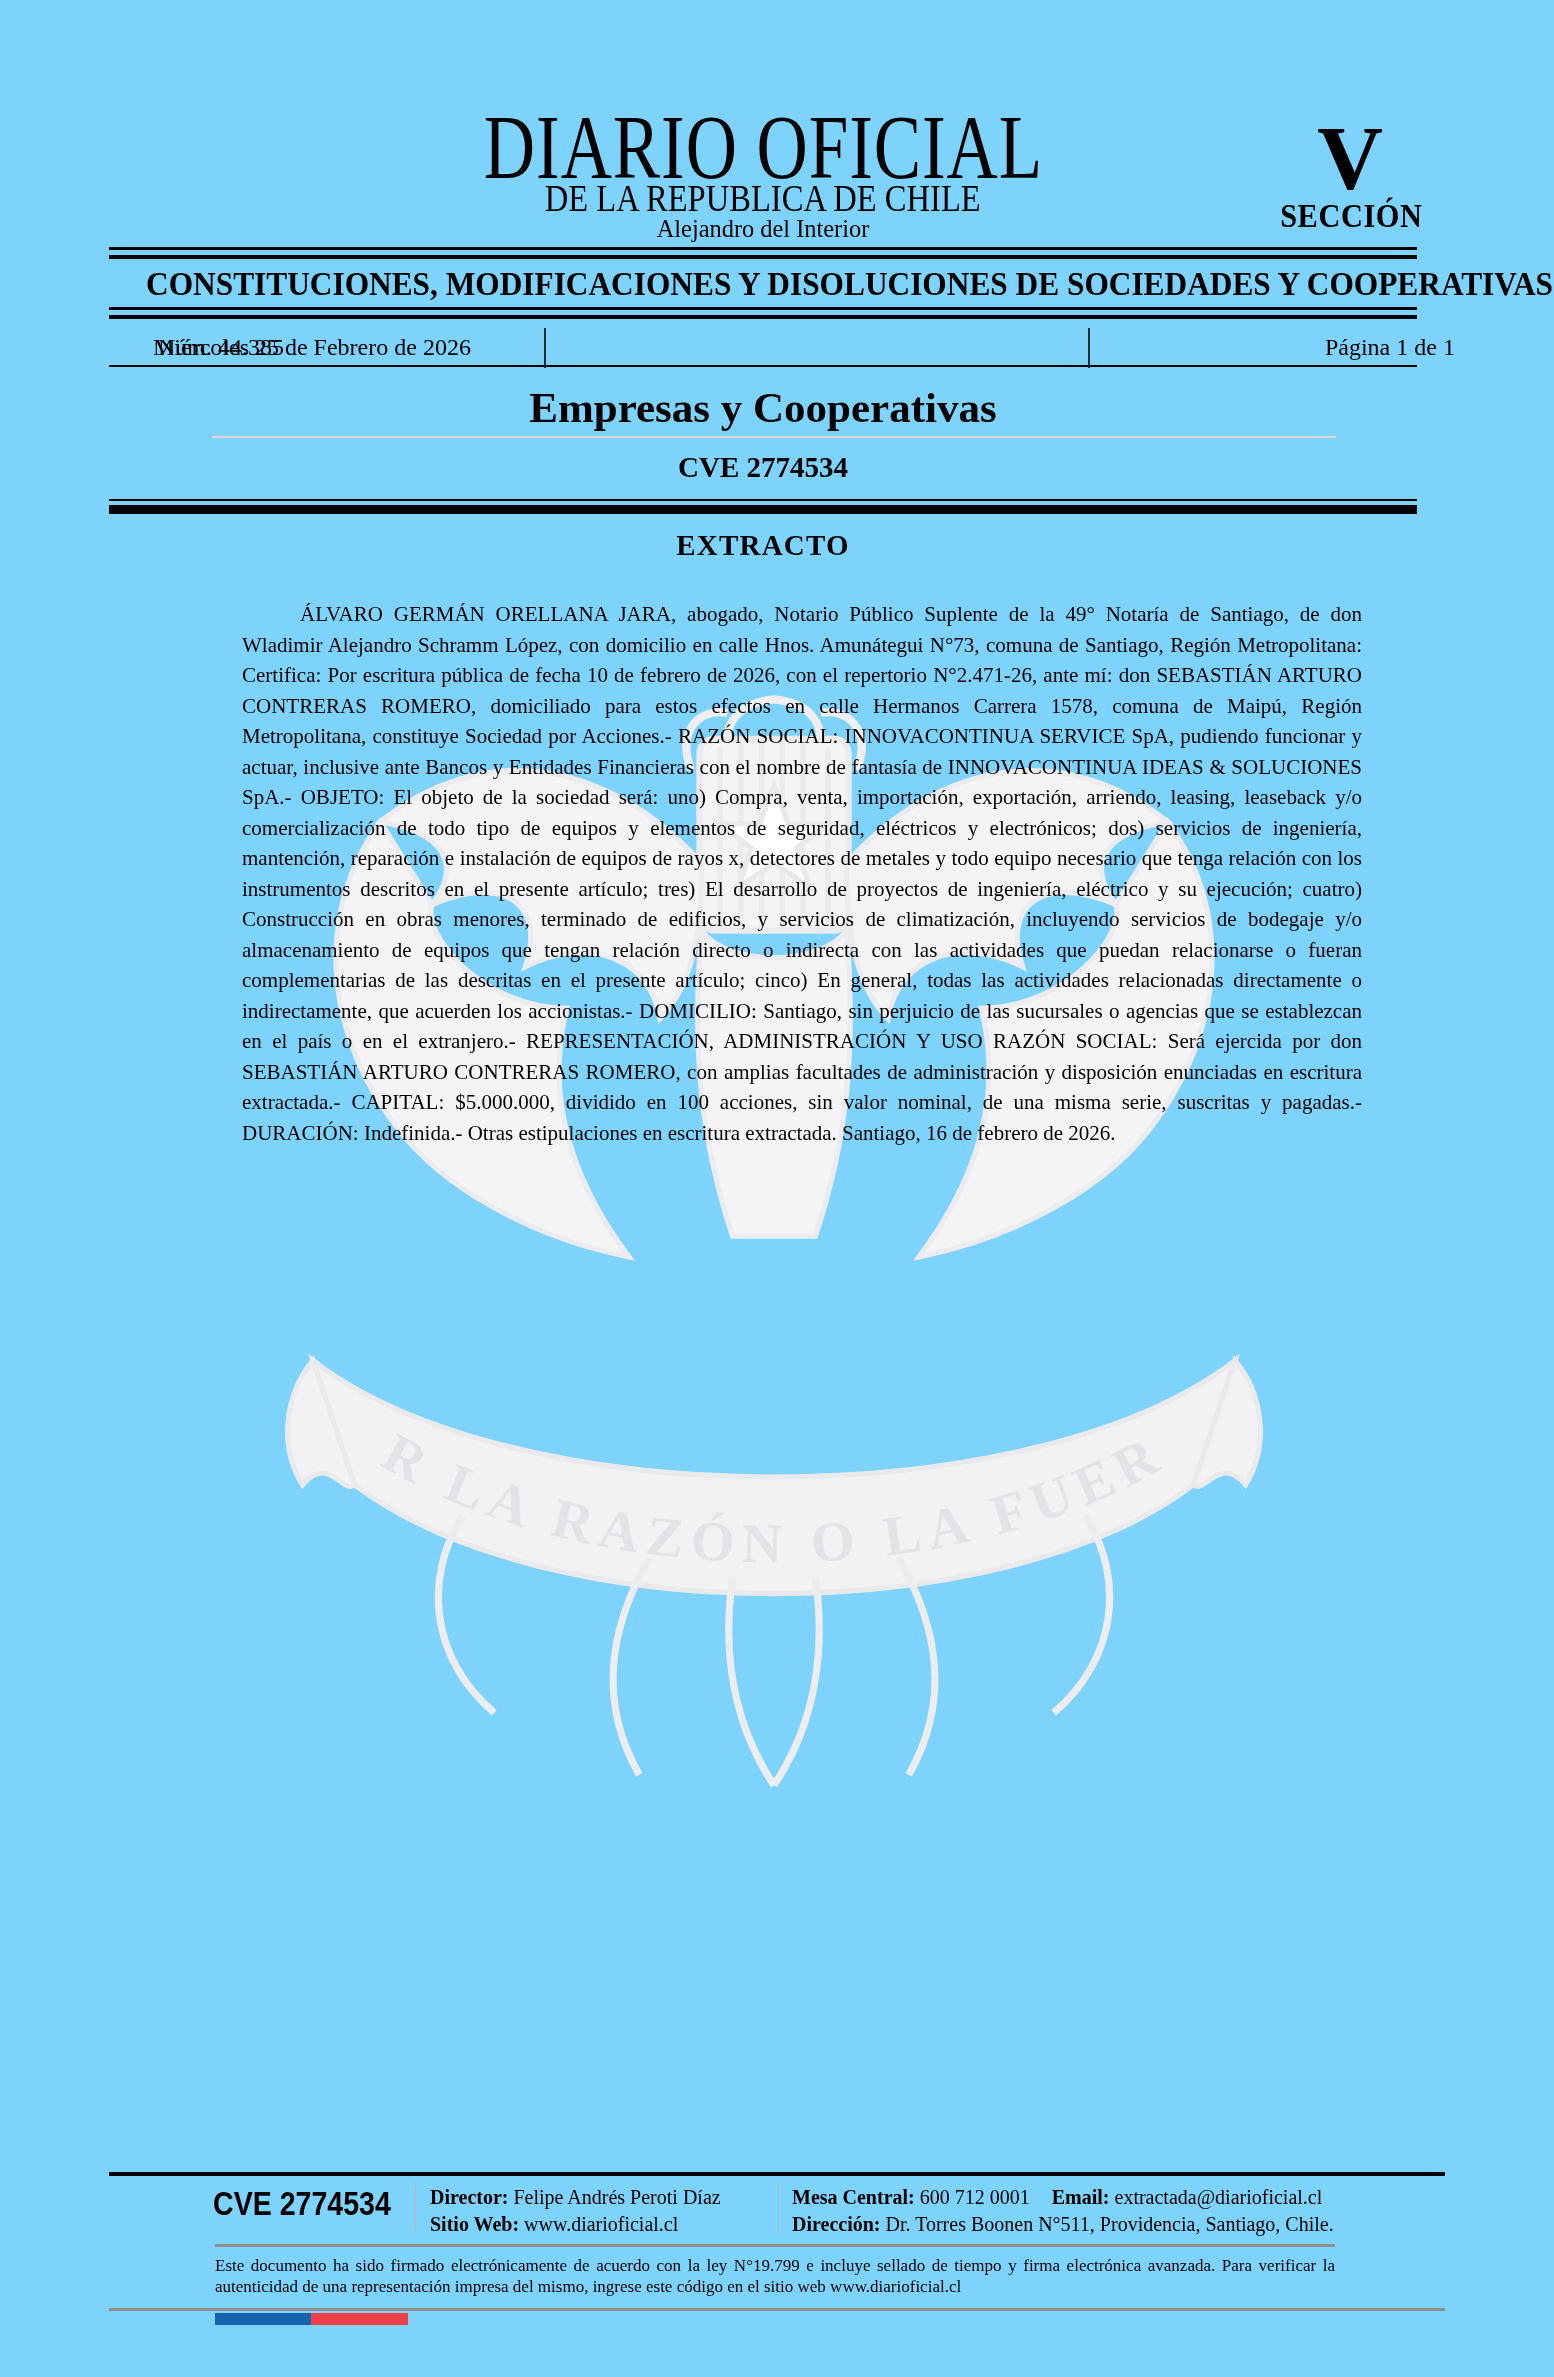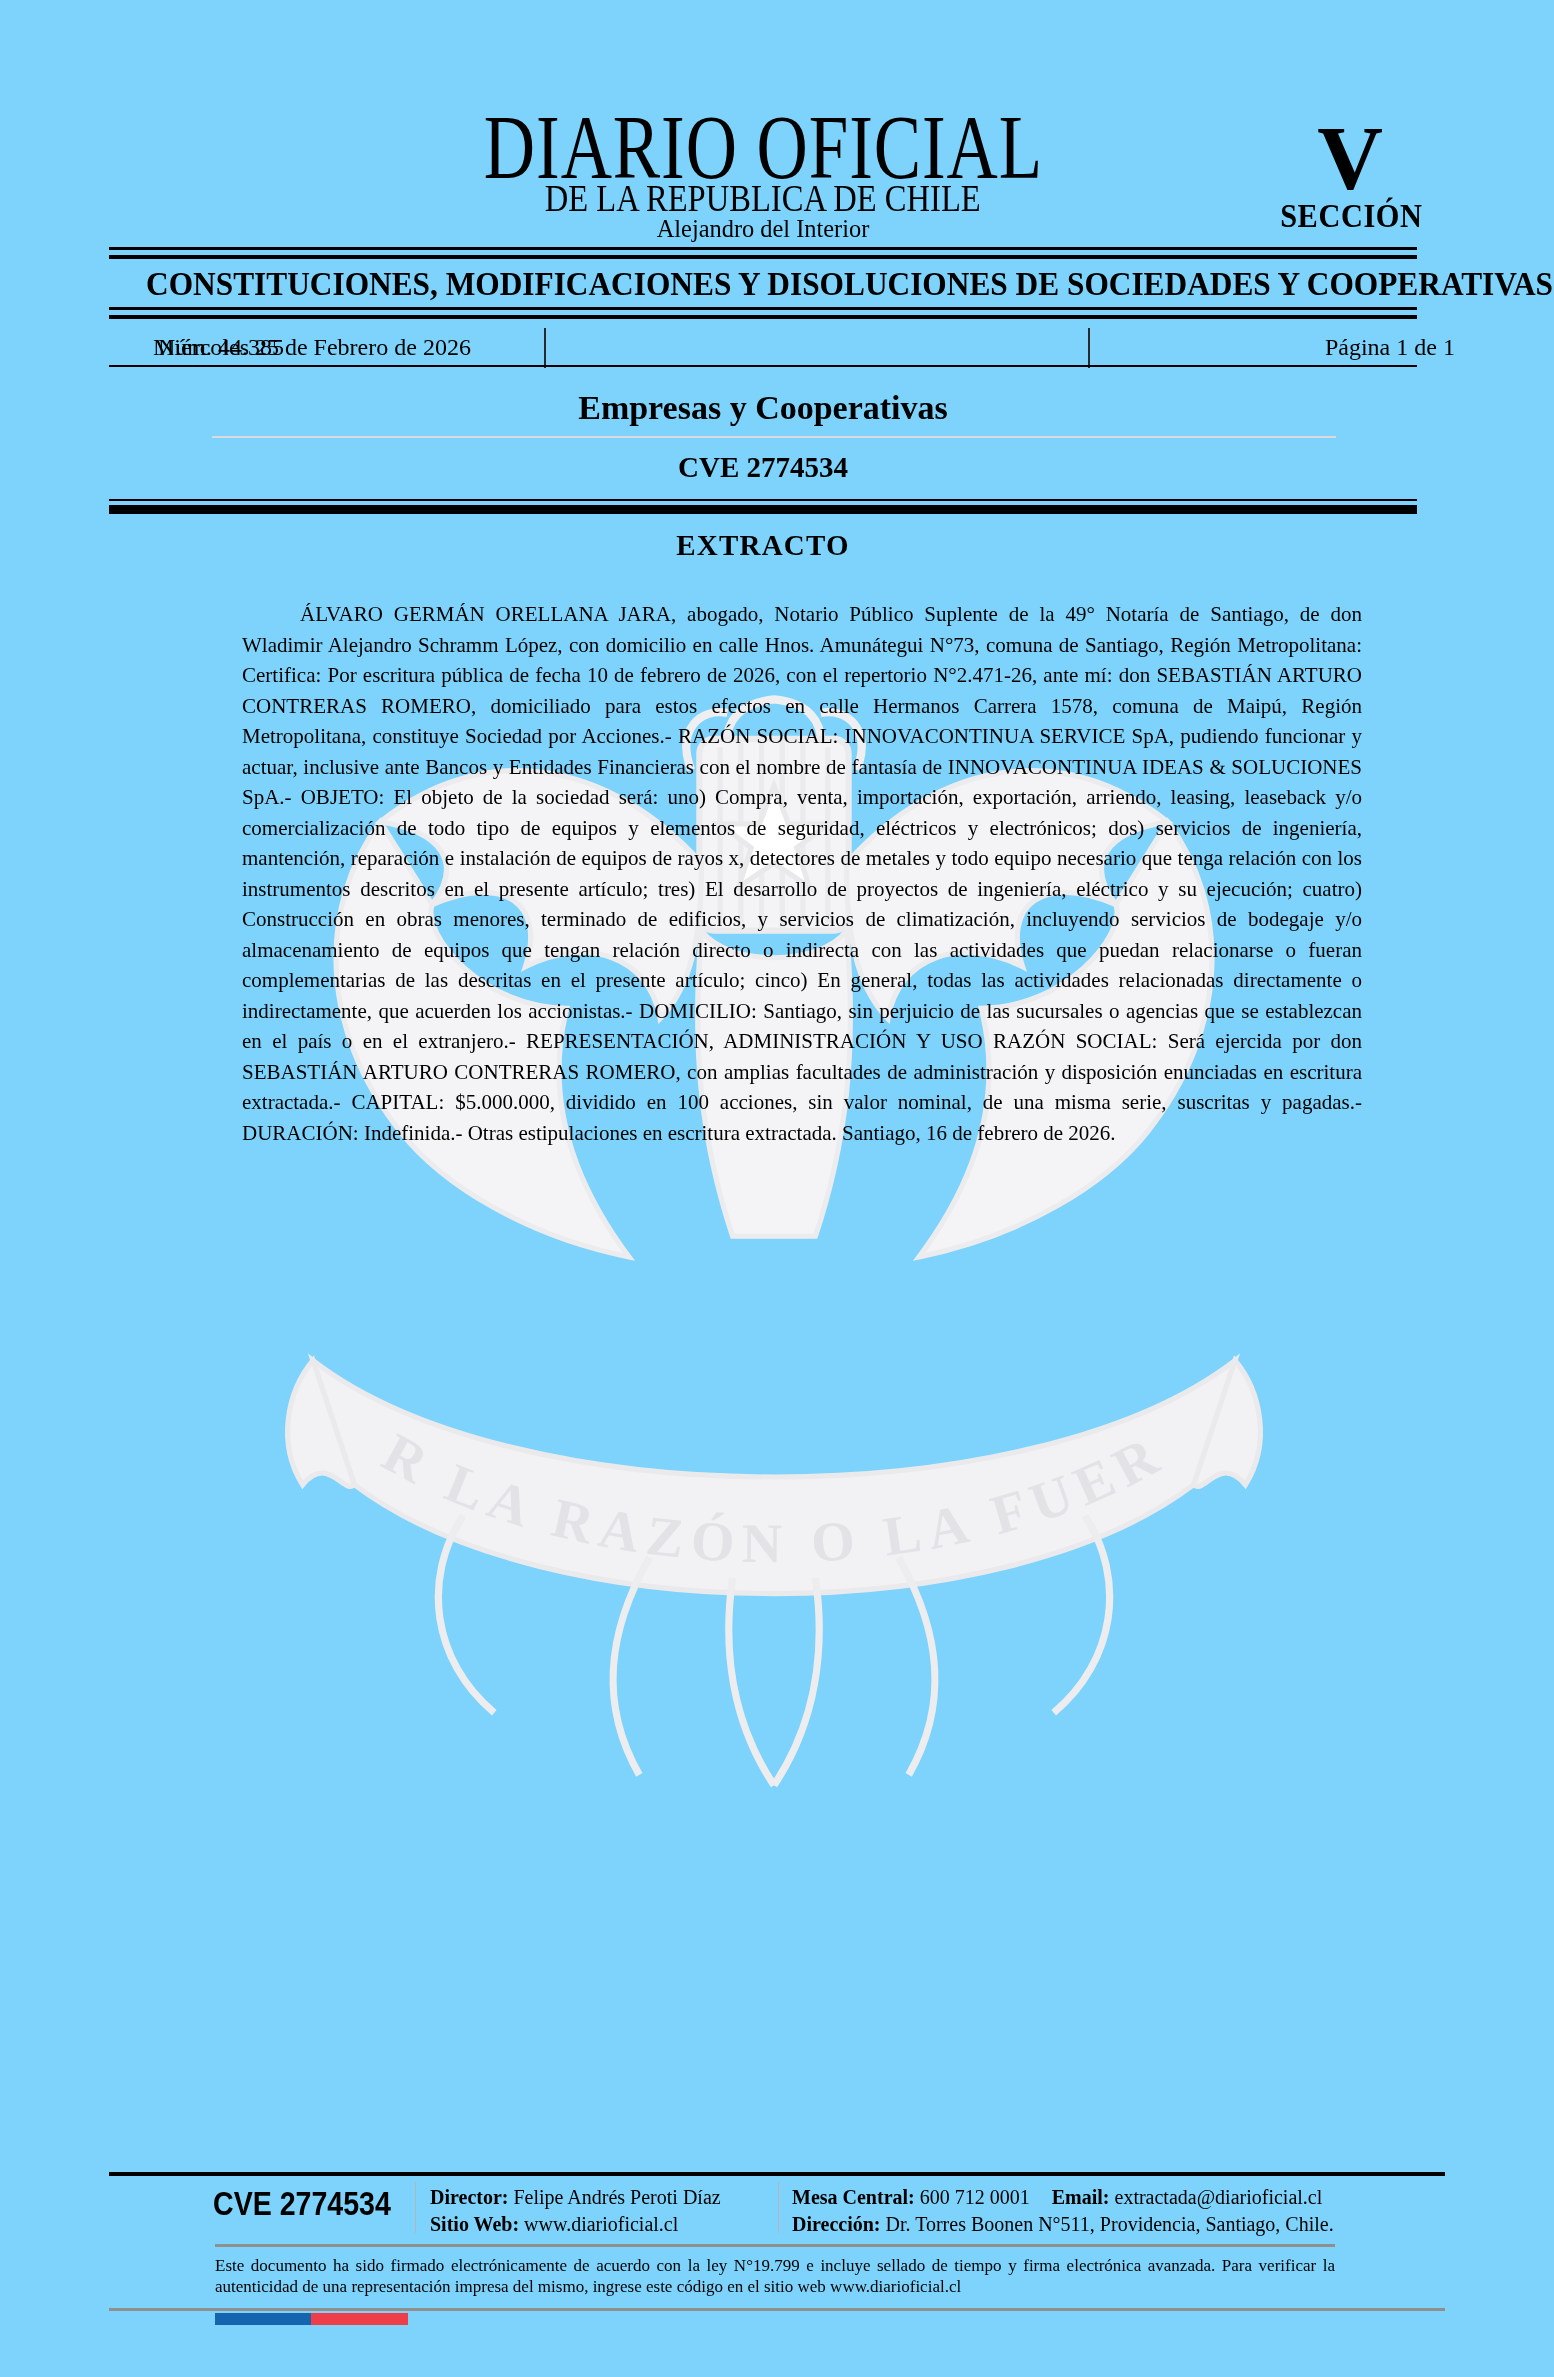--- a/index.html
+++ b/index.html
@@ -39,21 +39,21 @@
   .banner{left:109px;top:267px;width:1308px;font-size:33px;line-height:35px;font-weight:bold;text-align:center;}
   .banner .cx{transform:scaleX(0.95);transform-origin:center;}
   .meta{left:109px;top:332px;width:1308px;height:34px;font-size:24px;line-height:30.5px;margin-left:44px;}
   .meta-num{position:absolute;left:4.9px;top:0;}
   .meta-date{position:absolute;left:0;width:100%;text-align:left;top:0;}
   .meta-page{position:absolute;right:6.1px;top:0;}
   .meta-bar{position:absolute;top:-3.7px;width:1.8px;height:40px;background:#2a2a2a;}
   .bar1{left:391px;} .bar2{left:935px;}
 
   
-  .h-empresas{left:109px;top:389px;width:1308px;font-size:34px;line-height:37px;font-weight:bold;}
+  .h-empresas{left:109px;top:389px;width:1308px;font-size:43px;line-height:37px;font-weight:bold;}
   .h-cve{left:109px;top:451px;width:1308px;font-size:29px;line-height:32px;font-weight:bold;}
   .h-extracto{left:109px;top:529px;width:1308px;font-size:29px;line-height:32px;font-weight:bold;letter-spacing:1.2px;}
 
   
   .body-text{left:215px;top:599px;width:1120px;font-size:21px;line-height:30.5px;
              text-align:justify;text-indent:58px;z-index:2;margin-left:27px;}
 
   
   .watermark{left:256px;top:695px;width:1036px;height:1103px;z-index:1;pointer-events:none;}
 

